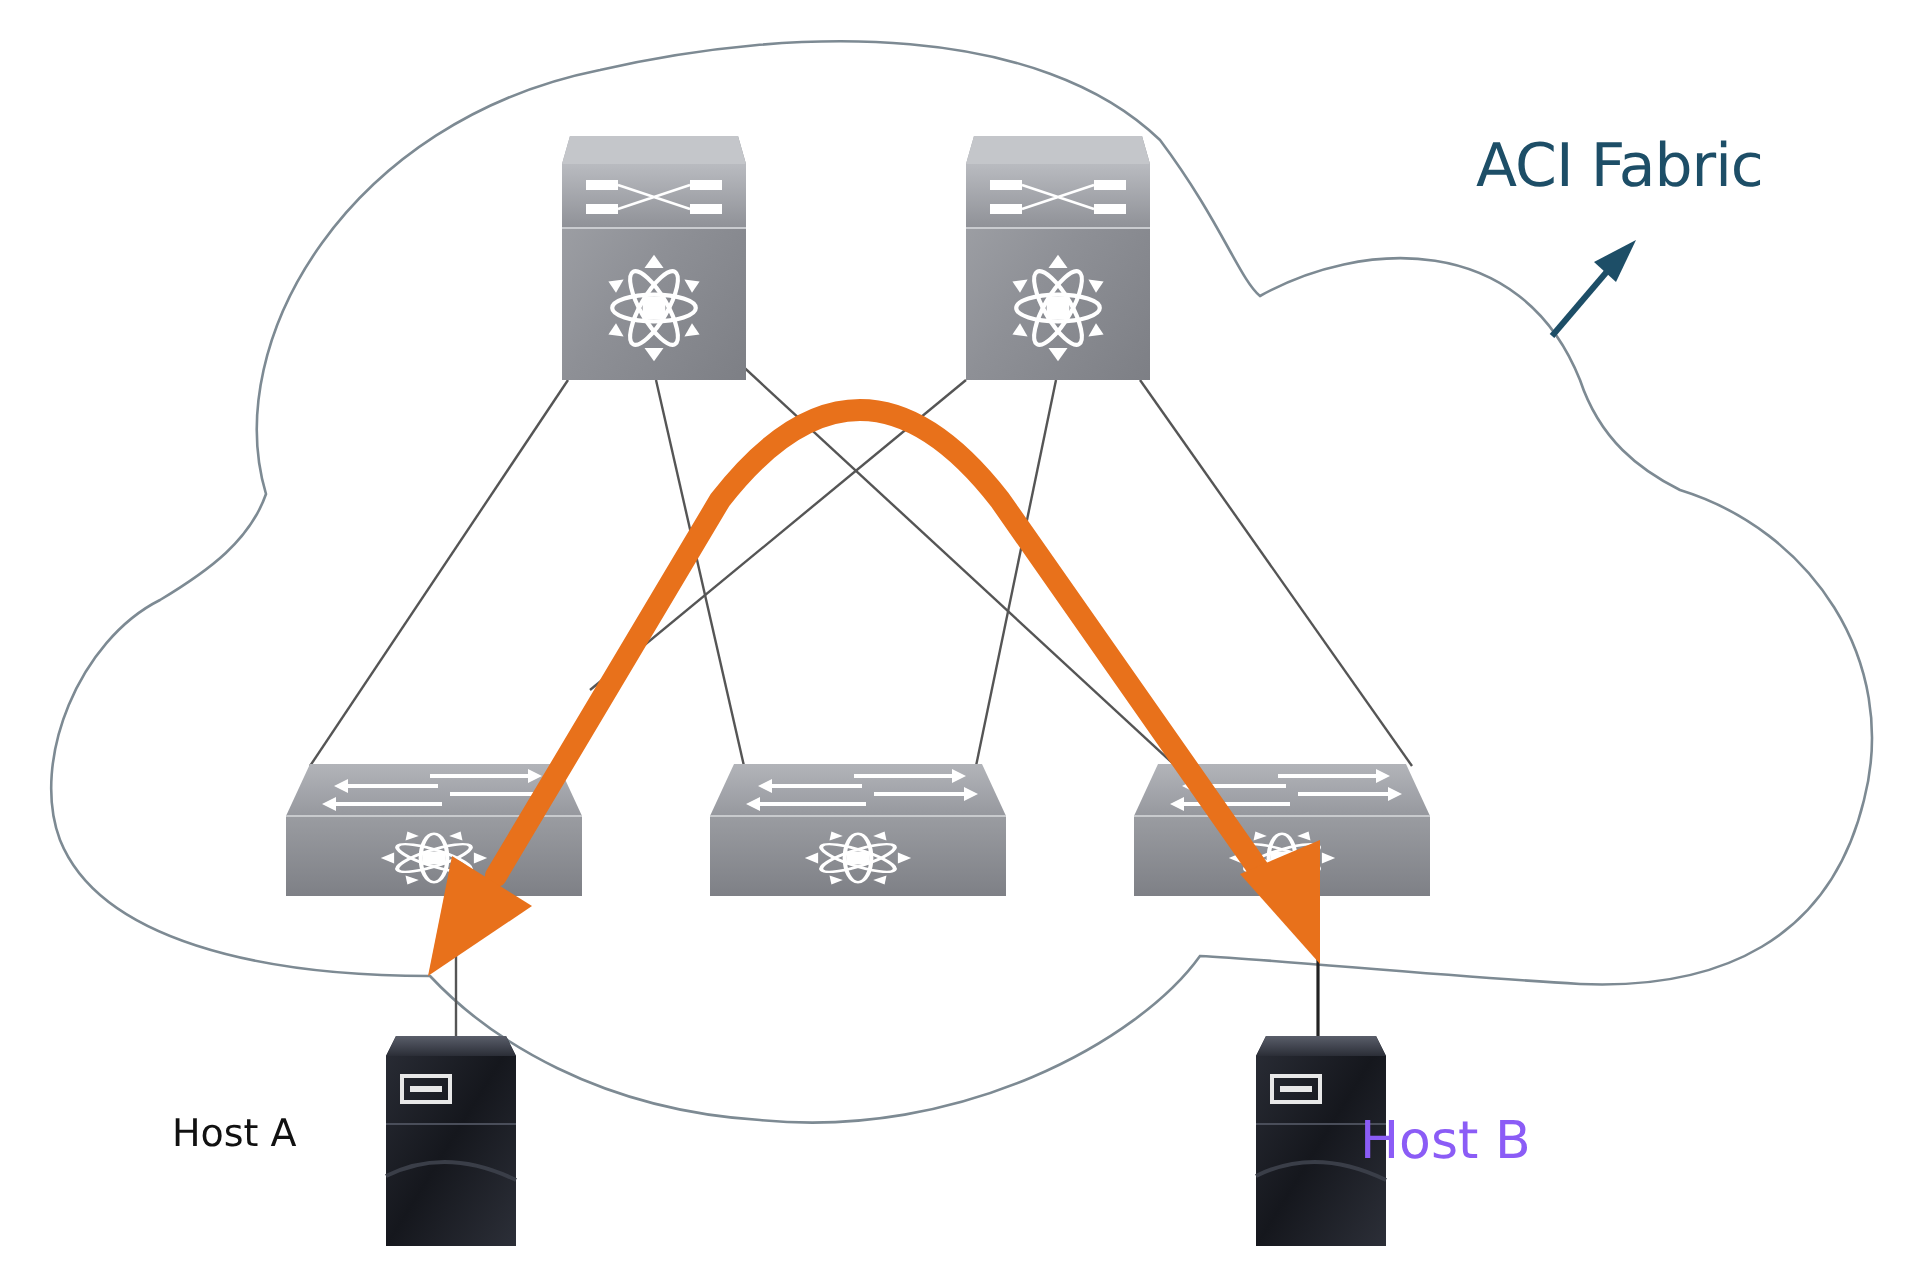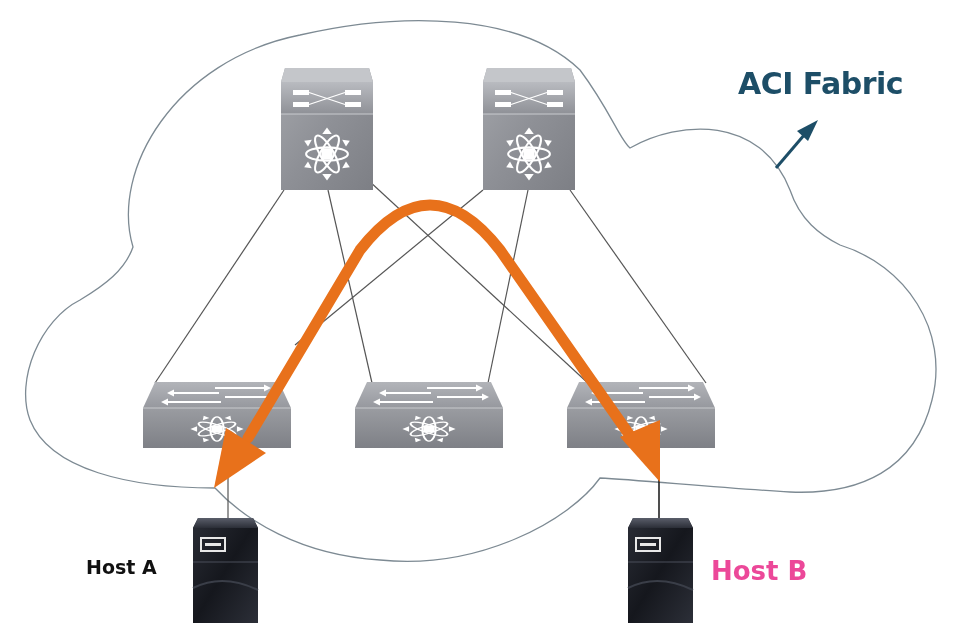--- a/index.html
+++ b/index.html
@@ -1,21 +1,21 @@
 <!DOCTYPE html>
 <html><head>
 <meta charset="utf-8">
 <style>
   html, body { margin:0; padding:0; background:#ffffff; }
   body { width:960px; height:640px; position:relative; overflow:hidden; font-family:"DejaVu Sans", sans-serif; }
   #stage { position:absolute; left:0; top:0; width:960px; height:640px; }
-  .label { position:absolute; font-family:"DejaVu Sans", sans-serif; font-weight:bold; white-space:nowrap; }
+  .label { position:absolute; font-family:"DejaVu Sans", sans-serif; font-weight:normal; white-space:nowrap; }
   #fabric-label { left:738px; top:66px; font-size:30px; color:#1d4e67; letter-spacing:-0.5px; }
   #host-a-label { left:86px; top:556px; font-size:19px; color:#111; }
-  #host-b-label { left:711px; top:556px; font-size:26px; color:#ec4899; }
+  #host-b-label { left:680px; top:556px; font-size:26px; color:#8b5cf6; }
 </style>
 </head>
 <body>
 
 <svg id="stage" viewBox="0 0 960 640" xmlns="http://www.w3.org/2000/svg">
   <defs>
     <linearGradient id="spineTop" x1="0" y1="0" x2="0" y2="1">
       <stop offset="0" stop-color="#b9bbc0"></stop>
       <stop offset="1" stop-color="#8f9197"></stop>
     </linearGradient>

